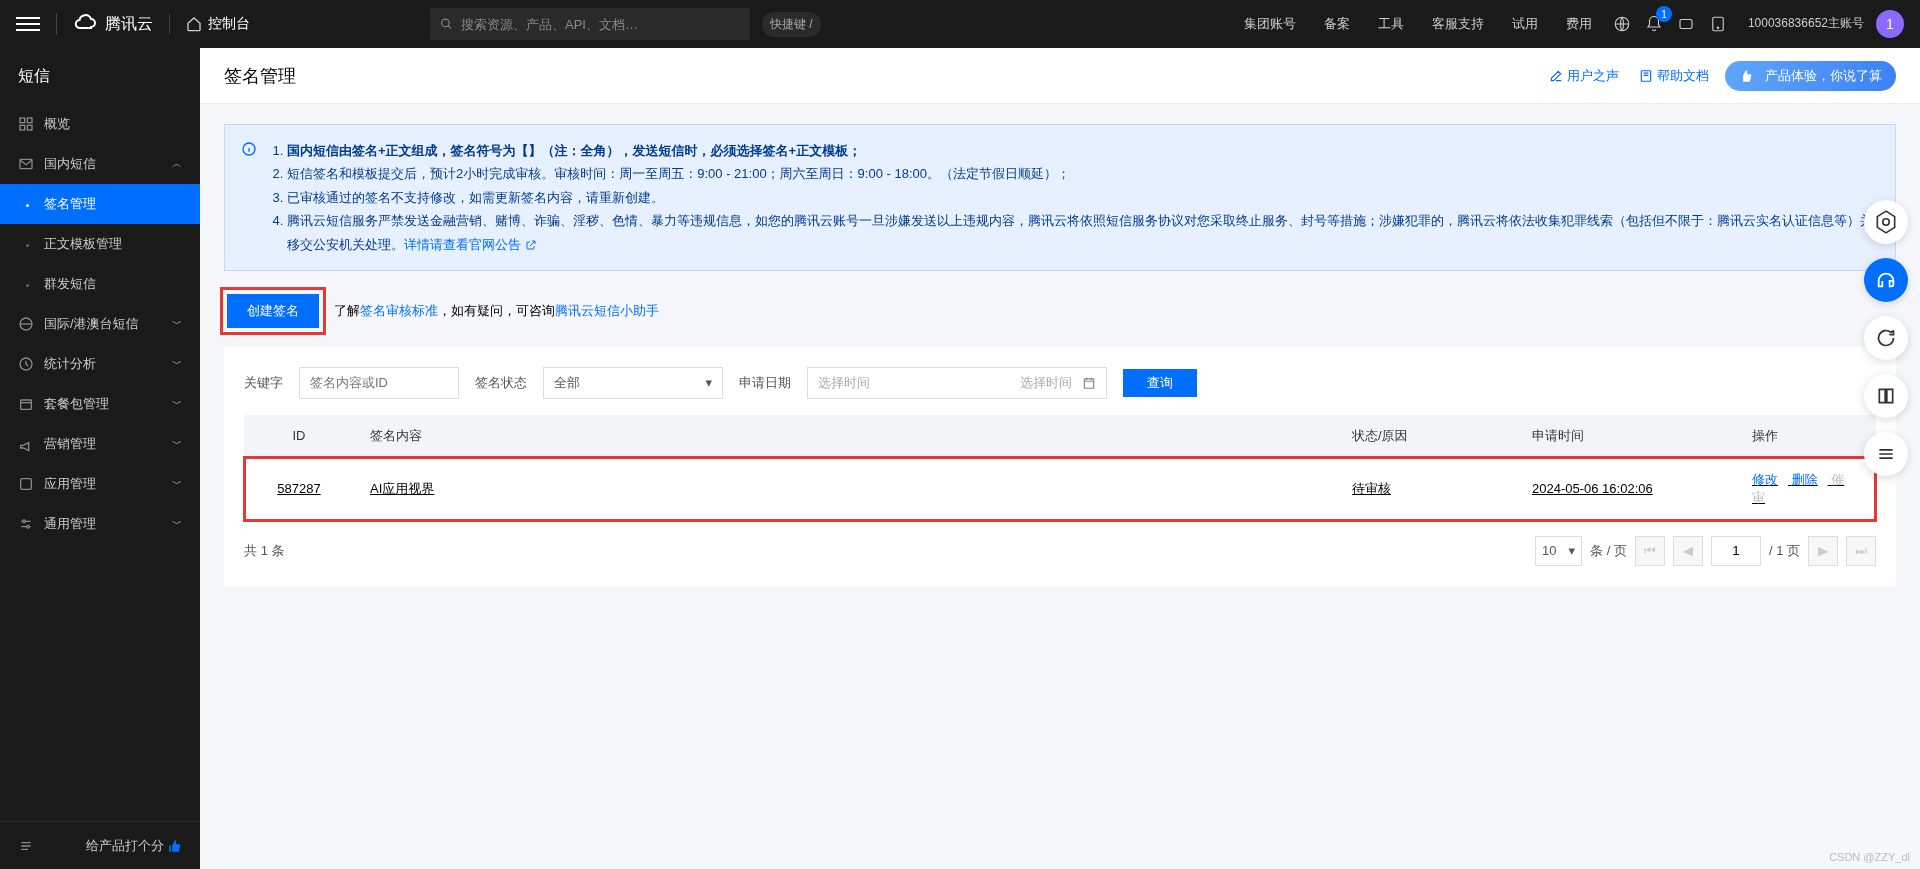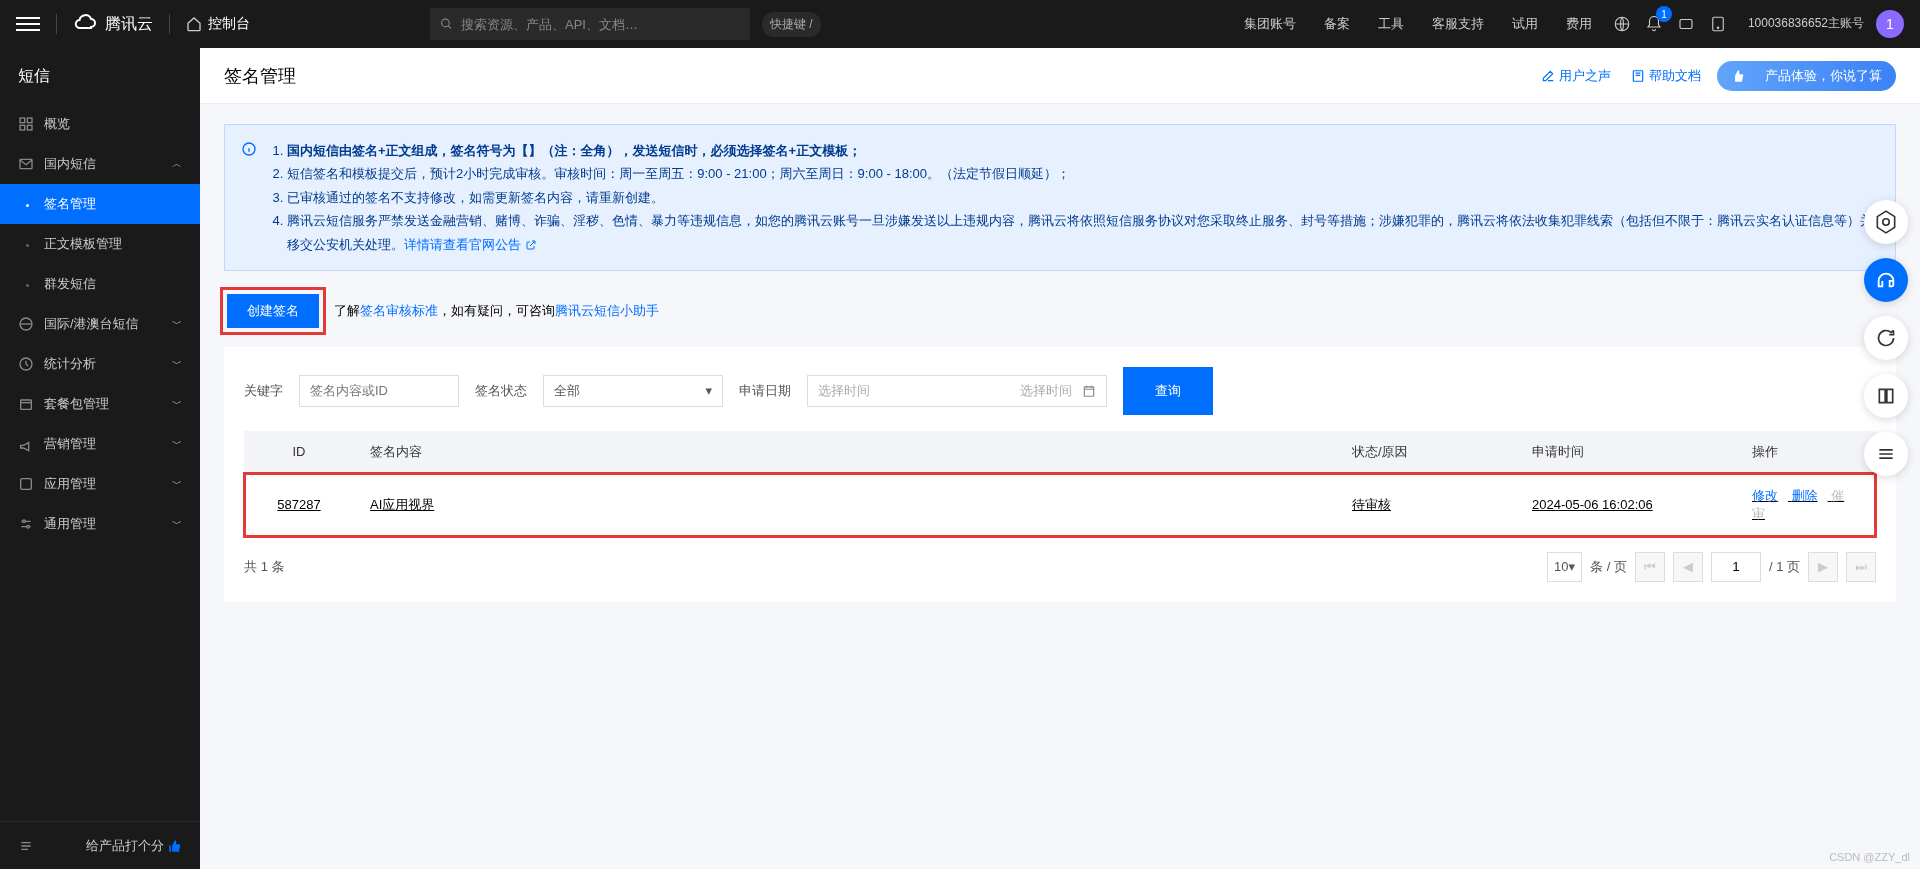--- a/index.html
+++ b/index.html
@@ -38,21 +38,21 @@
 .sidebar .sub-item::before { content: ""; position: absolute; left: 26px; top: 50%; width: 3px; height: 3px; background: #666; border-radius: 50%; }
 .sidebar .sub-item.active::before { background: #fff; }
 .sidebar .footer { height: 48px; display: flex; align-items: center; padding: 0 18px; justify-content: space-between; font-size: 13px; border-top: 1px solid #2a2a2a; }
 .sidebar .footer .rate { display: flex; align-items: center; gap: 4px; cursor: pointer; }
 
 
 .main { flex: 1; display: flex; flex-direction: column; background: #fff; overflow-y: auto; }
 .page-header { height: 56px; display: flex; align-items: center; padding: 0 24px; border-bottom: 1px solid #eee; background: #fff; }
 .page-header h1 { font-size: 18px; font-weight: 500; flex: 1; }
 .page-header .link { display: inline-flex; align-items: center; gap: 4px; color: #006eff; cursor: pointer; margin-left: 20px; font-size: 13px; }
-.page-header .exp-btn { margin-left: 16px; background: linear-gradient(90deg,#60a5fa,#3b82f6); color: #fff; padding: 6px 14px; border-radius: 16px; font-size: 13px; cursor: pointer; display: flex; align-items: center; gap: 20px; }
+.page-header .exp-btn { margin-left: 16px; background: linear-gradient(90deg,#60a5fa,#3b82f6); color: #fff; padding: 6px 14px; border-radius: 16px; font-size: 13px; cursor: pointer; display: flex; align-items: center; gap: 12px; }
 
 .content { padding: 20px 24px; background: #f5f7fa; flex: 1; }
 .notice { background: #e6f0ff; border: 1px solid #c0d8ff; padding: 14px 16px; display: flex; gap: 12px; font-size: 13px; color: #003b8f; line-height: 1.8; }
 .notice .info-icon { color: #006eff; flex-shrink: 0; margin-top: 2px; }
 .notice ol { list-style: decimal; padding-left: 18px; }
 .notice a { color: #006eff; text-decoration: none; }
 .notice .ext-icon { display: inline-block; vertical-align: -2px; }
 .notice .bold { font-weight: 600; }
 
 .toolbar { margin-top: 20px; display: flex; align-items: center; gap: 12px; font-size: 13px; }
@@ -60,35 +60,35 @@
 .toolbar .btn-primary { background: #006eff; color: #fff; border: none; padding: 8px 20px; cursor: pointer; font-size: 13px; }
 .toolbar .hint a { color: #006eff; text-decoration: none; }
 
 .panel { background: #fff; margin-top: 16px; padding: 20px; }
 .filters { display: flex; align-items: center; gap: 16px; font-size: 13px; color: #555; }
 .filters label { white-space: nowrap; }
 .filters input[type=text] { border: 1px solid #ddd; height: 32px; padding: 0 10px; width: 160px; outline: none; font-size: 13px; }
 .filters .select { border: 1px solid #ddd; height: 32px; padding: 0 10px; width: 180px; display: flex; align-items: center; justify-content: space-between; cursor: pointer; background: #fff; }
 .filters .date-range { border: 1px solid #ddd; height: 32px; display: flex; align-items: center; padding: 0 10px; width: 300px; gap: 10px; color: #aaa; background: #fff; }
 .filters .date-range .sep { flex: 1; text-align: center; color: #aaa; }
-.filters .btn-primary { background: #006eff; color: #fff; border: none; padding: 0 32px; height: 48px; cursor: pointer; font-size: 13px; }
+.filters .btn-primary { background: #006eff; color: #fff; border: none; padding: 0 24px; height: 28px; cursor: pointer; font-size: 13px; }
 
 .table { width: 100%; margin-top: 16px; border-collapse: collapse; font-size: 13px; }
 .table th { text-align: left; padding: 12px 16px; background: #f2f4f7; font-weight: 500; color: #333; }
 .table td { padding: 14px 16px; border-bottom: 1px solid #eee; }
 .table .row-highlight { outline: 3px solid #e53935; outline-offset: -2px; text-decoration: underline; }
 .table .actions a { color: #006eff; text-decoration: none; margin-right: 10px; cursor: pointer; }
 .table .actions .disabled { color: #bbb; cursor: not-allowed; }
 
 .pager { display: flex; align-items: center; justify-content: space-between; margin-top: 14px; font-size: 13px; color: #555; }
 .pager .right { display: flex; align-items: center; gap: 8px; }
 .pager .pg-btn { border: 1px solid #ddd; width: 30px; height: 30px; display: flex; align-items: center; justify-content: center; cursor: pointer; background: #fff; }
 .pager .pg-btn.disabled { color: #ccc; background: #f7f7f7; cursor: not-allowed; }
 .pager .pg-input { border: 1px solid #ddd; height: 30px; width: 50px; text-align: center; }
-.pager .pg-select { border: 1px solid #ddd; height: 30px; padding: 0 6px; display: flex; align-items: center; gap: 0; cursor: pointer; }
+.pager .pg-select { border: 1px solid #ddd; height: 30px; padding: 0 6px; display: flex; align-items: center; gap: 12px; cursor: pointer; }
 
 
 .floaters { position: fixed; right: 12px; top: 200px; display: flex; flex-direction: column; gap: 14px; }
 .floaters .fbtn { width: 44px; height: 44px; border-radius: 50%; background: #fff; box-shadow: 0 2px 10px rgba(0,0,0,.15); display: flex; align-items: center; justify-content: center; cursor: pointer; font-size: 18px; color: #333; }
 .floaters .fbtn.primary { background: #006eff; color: #fff; }
 
 .watermark { position: fixed; right: 10px; bottom: 6px; font-size: 11px; color: #bbb; }
 
 svg { display: block; }
 </style>

